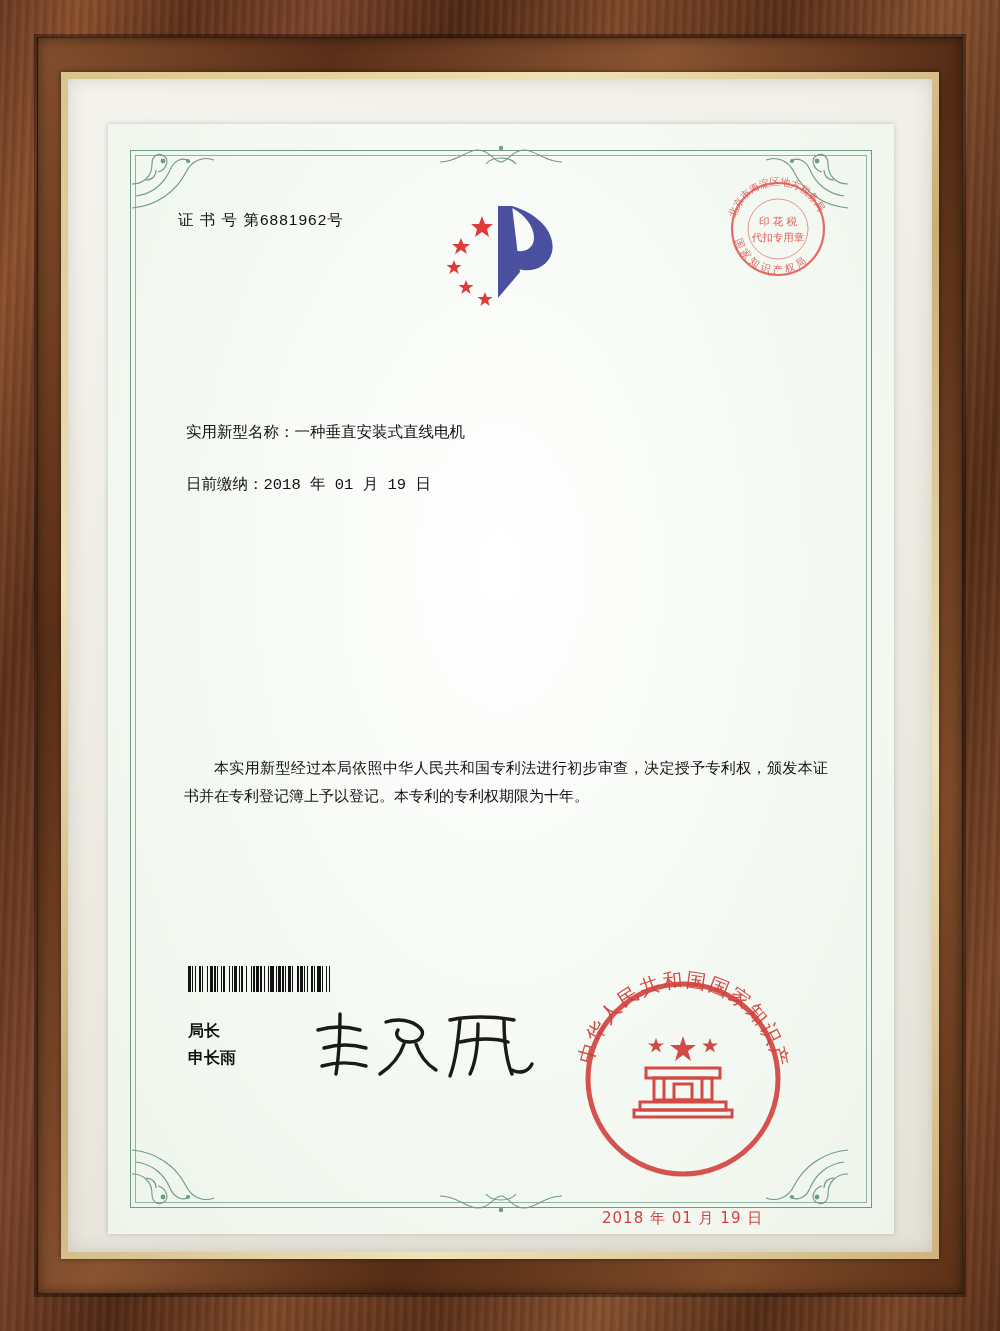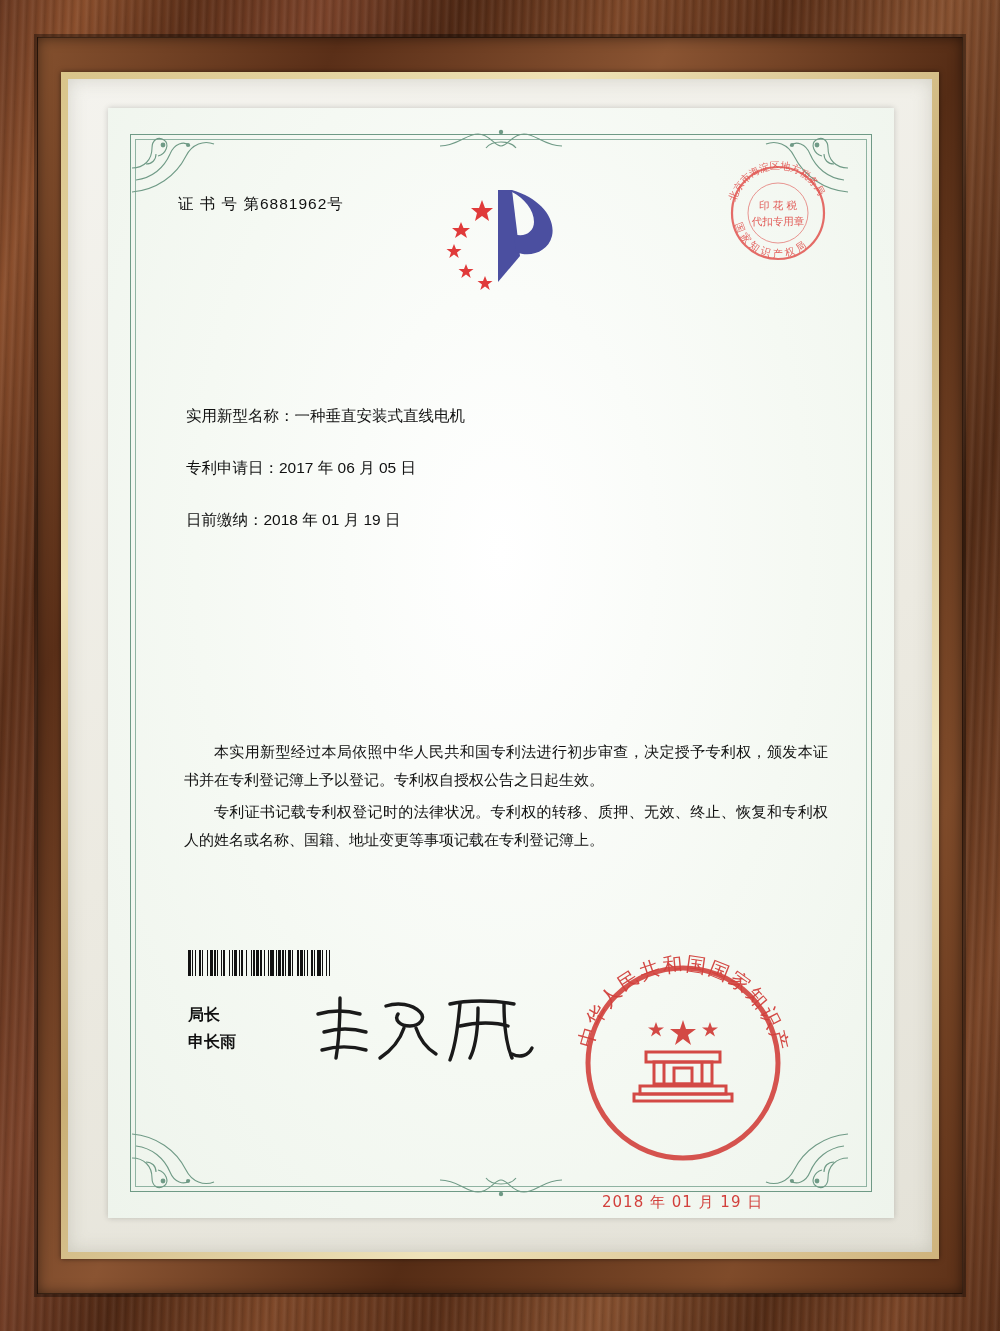--- a/index.html
+++ b/index.html
@@ -76,21 +76,21 @@
     left: 68px; top: 79px;
     width: 864px; height: 1173px;
     box-sizing: border-box;
     background: linear-gradient(160deg,#f4f3ee 0%, #eceae1 55%, #e4e2d8 100%);
     box-shadow: inset 0 0 18px rgba(120,115,95,0.25);
   }
 
   
   .paper {
     position: absolute;
-    left: 108px; top: 108px;
+    left: 108px; top: 124px;
     width: 786px; height: 1110px;
     background: #fbfdfa;
     box-shadow: 0 0 6px rgba(0,0,0,0.18);
     box-sizing: border-box;
     overflow: hidden;
   }
   .paper-tint {
     position: absolute;
     left: 0; top: 0; right: 0; bottom: 0;
     background:
@@ -156,21 +156,21 @@
     left: 78px;
     top: 298px;
     width: 640px;
   }
   .field {
     display: flex;
     align-items: baseline;
     margin-bottom: 31px;
     font-size: 15.5px;
     color: #111;
-    font-family: Liberation Sans, sans-serif;
+    font-family: Liberation Mono, monospace;
   }
   .field .label {
     white-space: nowrap;
   }
   .field .value {
     white-space: nowrap;
   }
 
   
   .body-text {
@@ -357,32 +357,27 @@
     <text x="60" y="72" text-anchor="middle" font-size="10.5" fill="#e0524e" font-family="DejaVu Sans, sans-serif" opacity="0.95">代扣专用章</text>
   </svg>
 
 
   <div class="fields">
     <div class="field">
       <span class="label">实用新型名称：</span>
       <span class="value">一种垂直安装式直线电机</span>
     </div>
     <div class="field">
-      <span class="label">专利申请日：</span>
-      <span class="value">2017 年 06 月 05 日</span>
-    </div>
-    <div class="field">
       <span class="label">日前缴纳：</span>
       <span class="value">2018 年 01 月 19 日</span>
     </div>
   </div>
 
   <div class="body-text">
-    <p>本实用新型经过本局依照中华人民共和国专利法进行初步审查，决定授予专利权，颁发本证书并在专利登记簿上予以登记。专利权自授权公告之日起生效。</p>
-    <p>专利证书记载专利权登记时的法律状况。专利权的转移、质押、无效、终止、恢复和专利权人的姓名或名称、国籍、地址变更等事项记载在专利登记簿上。</p>
+    <p>本实用新型经过本局依照中华人民共和国专利法进行初步审查，决定授予专利权，颁发本证书并在专利登记簿上予以登记。本专利的专利权期限为十年。</p>
   </div>
 
   <div class="barcode" id="barcode">
       <i style="width:3px;background:#111;"></i>
       <i style="width:1px;background:transparent;"></i>
       <i style="width:1px;background:#111;"></i>
       <i style="width:2px;background:transparent;"></i>
       <i style="width:1px;background:#111;"></i>
       <i style="width:3px;background:transparent;"></i>
       <i style="width:2px;background:#111;"></i>

